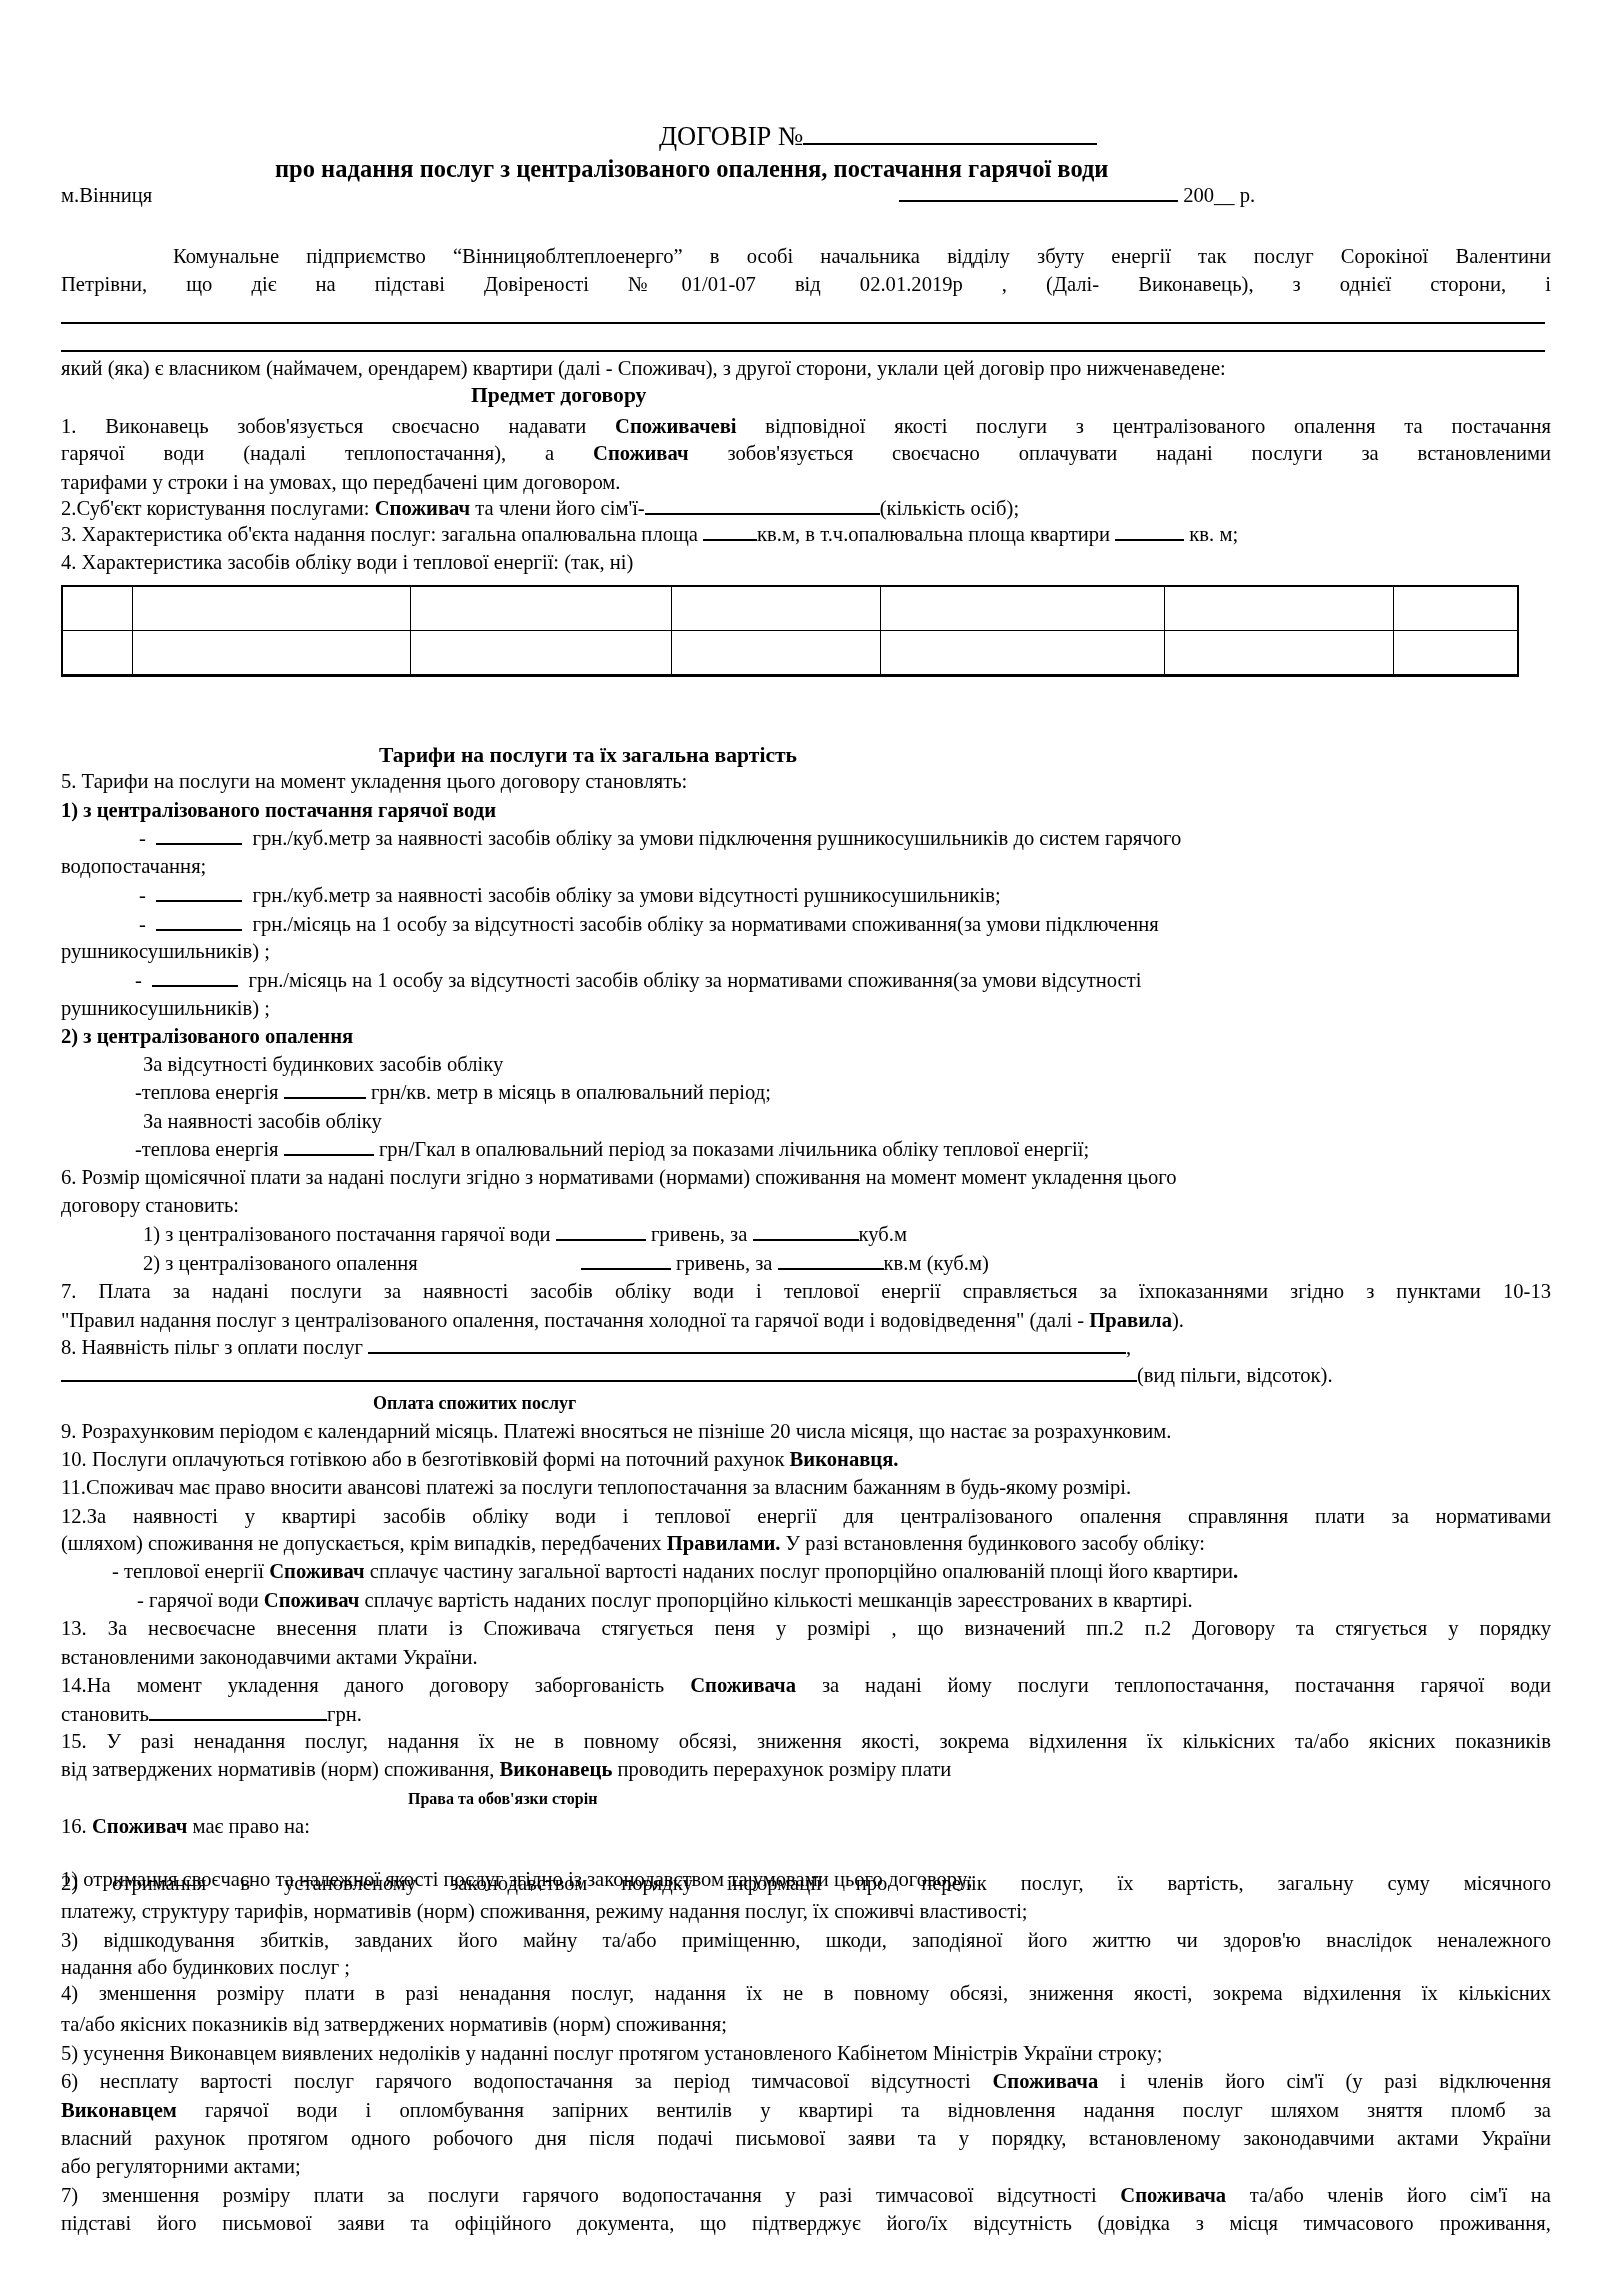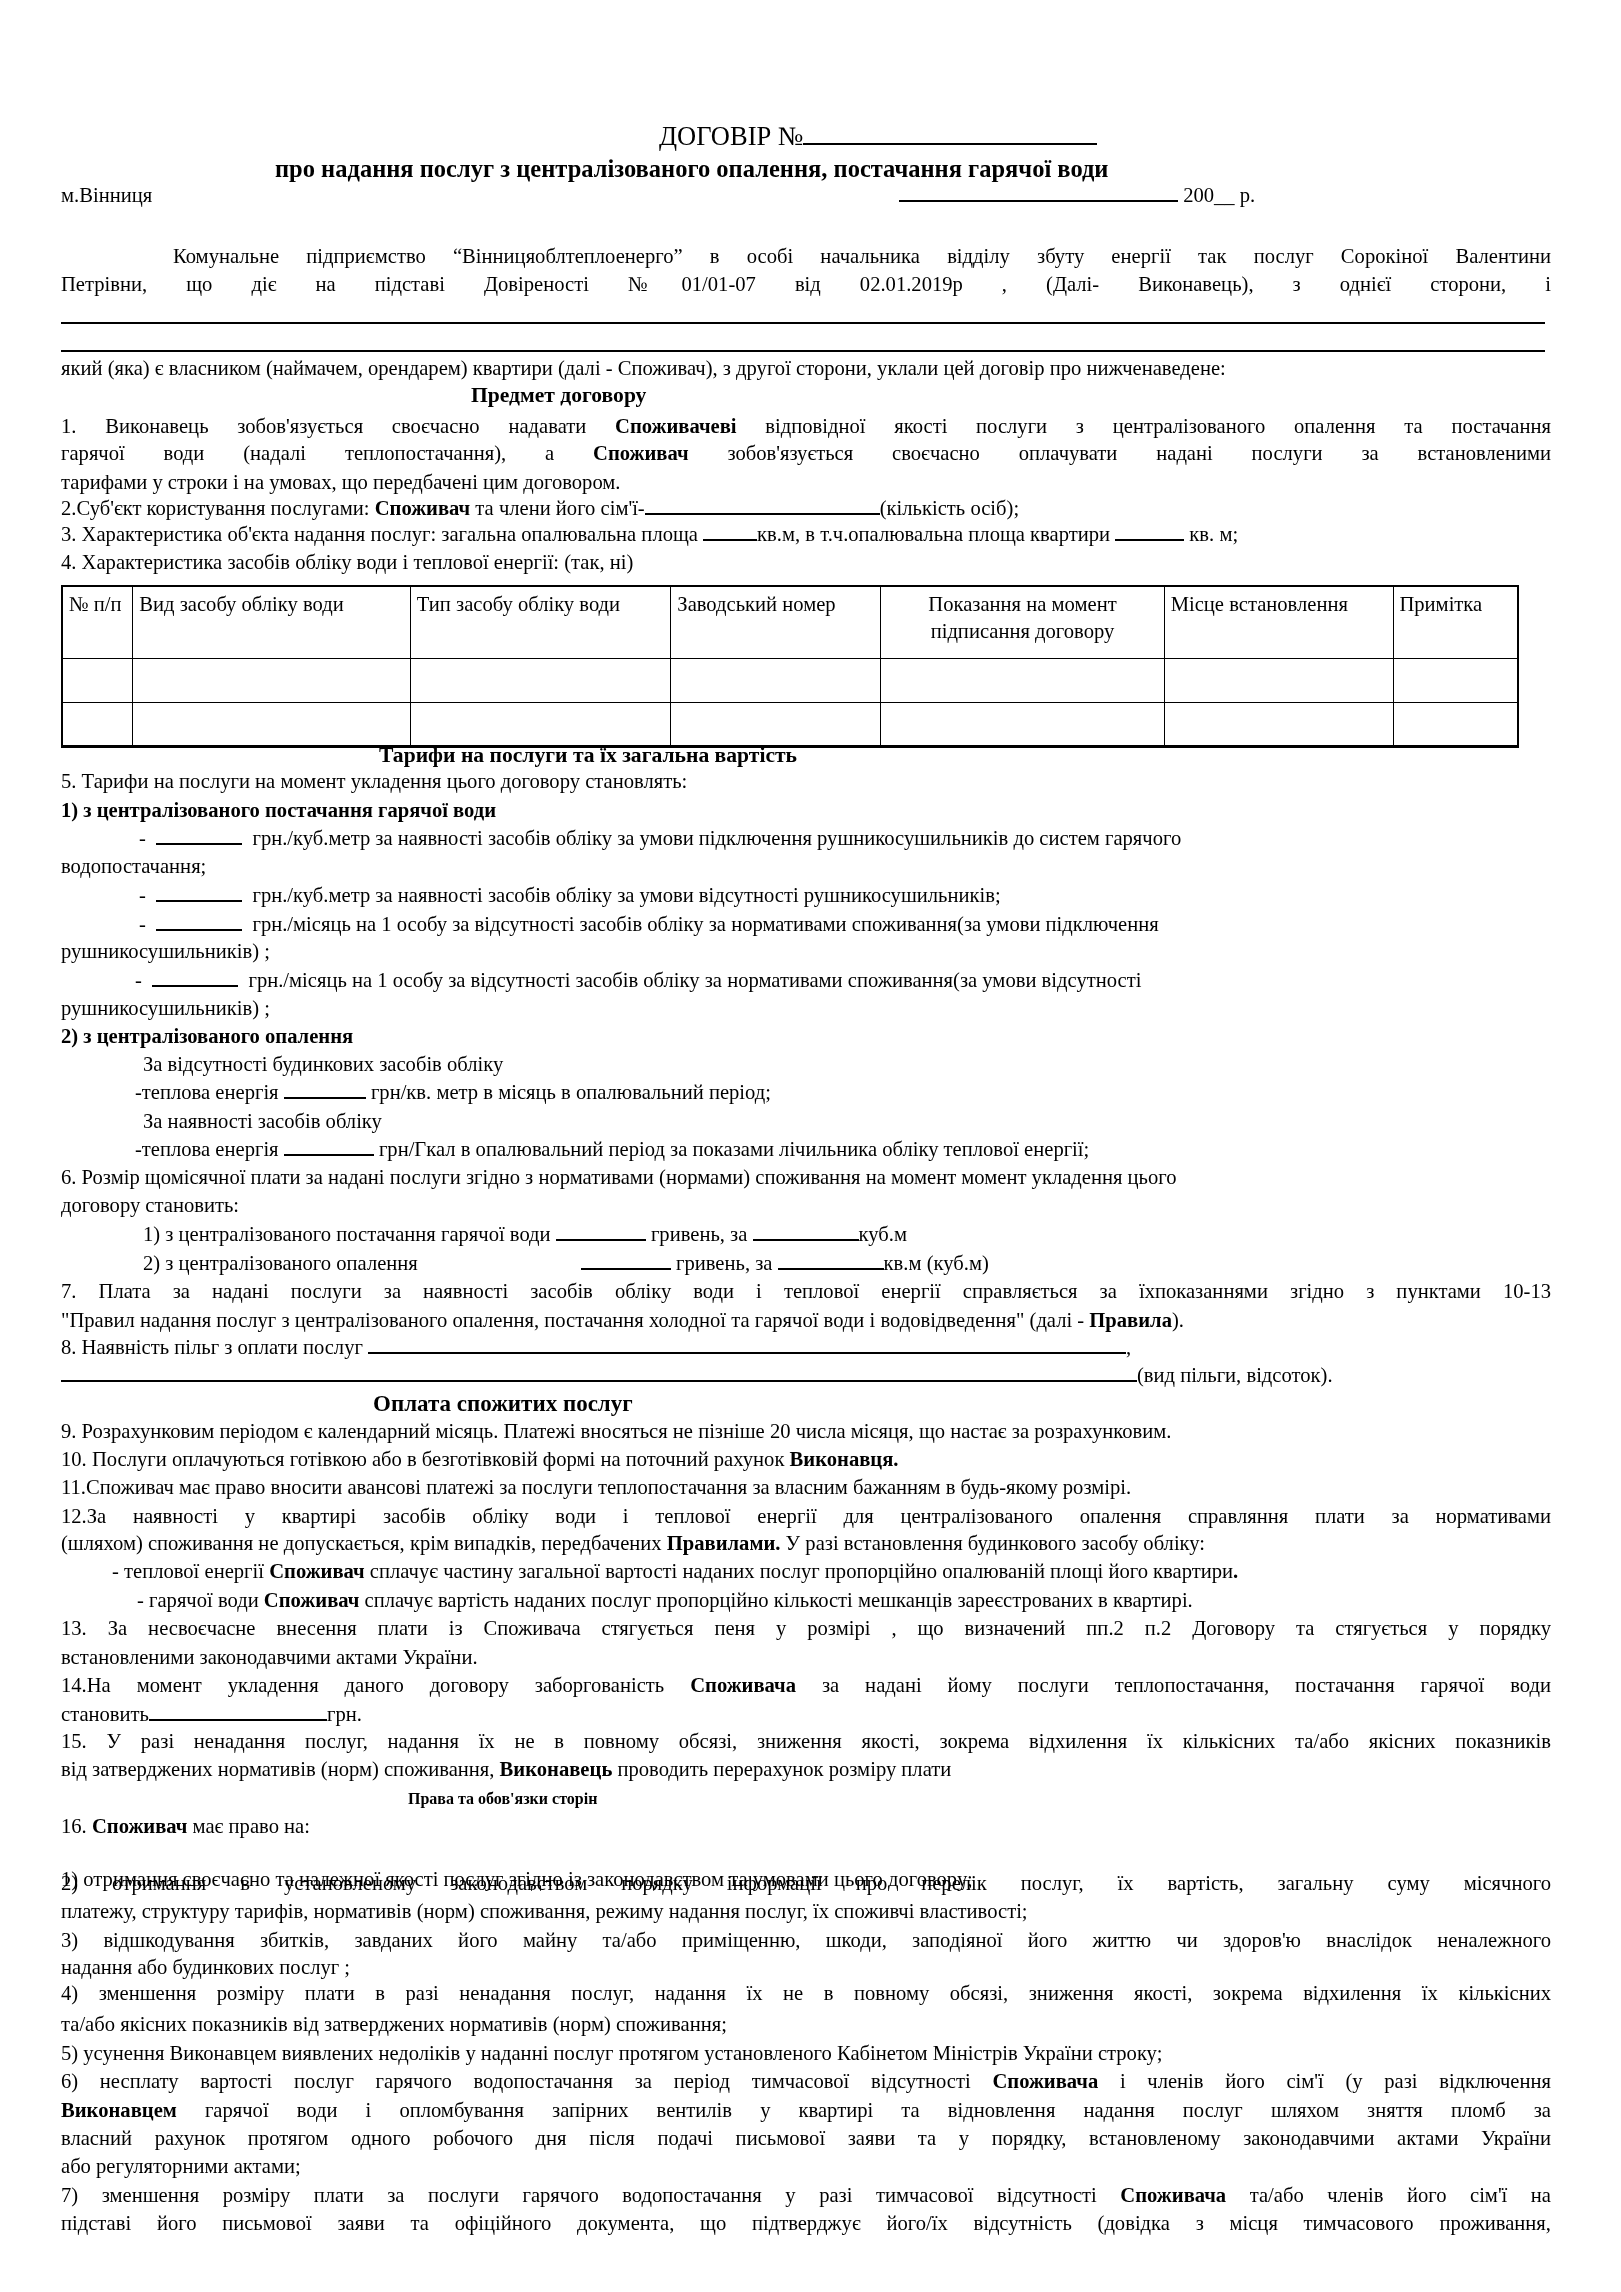--- a/index.html
+++ b/index.html
@@ -51,29 +51,20 @@
     <colgroup>
       <col style="width:71px">
         <col style="width:278px">
         <col style="width:261px">
         <col style="width:210px">
         <col style="width:284px">
         <col style="width:229px">
         <col style="width:125px">
     </colgroup>
     <tbody>
-        <tr class="head">
-      <td>№ п/п</td>
-      <td>Вид засобу обліку води</td>
-      <td>Тип засобу обліку води</td>
-      <td>Заводський номер</td>
-      <td style="text-align:center;">Показання на момент підписання договору</td>
-      <td>Місце встановлення</td>
-      <td>Примітка</td>
-    </tr>
     <tr class="row">
       <td></td>
       <td></td>
       <td></td>
       <td></td>
       <td></td>
       <td></td>
       <td></td>
     </tr>
     <tr class="row">
@@ -108,21 +99,21 @@
   <div class="line" style="top:1192px;">договору становить:</div>
   <div class="line" style="top:1221px; left:82px;"><span>1) з централізованого постачання гарячої води </span><span class="blank" style="width:90px;"></span><span> гривень, за </span><span class="blank" style="width:106px;"></span><span>куб.м</span></div>
   <div class="line" style="top:1250px; left:82px;"><span>2) з централізованого опалення</span><span style="display:inline-block; width:163px;"></span><span class="blank" style="width:90px;"></span><span> гривень, за </span><span class="blank" style="width:106px;"></span><span>кв.м (куб.м)</span></div>
 
   <div class="line j" style="top:1278px;">7. Плата за надані послуги за наявності засобів обліку води і теплової енергії справляється за їхпоказаннями згідно з  пунктами 10-13</div>
   <div class="line" style="top:1307px;"><span>"Правил  надання  послуг  з  централізованого  опалення, постачання холодної та  гарячої  води  і  водовідведення"  (далі  - </span><span class="b">Правила</span><span>).</span></div>
 
   <div class="line" style="top:1334px;"><span>8. Наявність пільг з оплати послуг </span><span class="blank" style="width:758px;"></span><span>,</span></div>
   <div class="line" style="top:1362px;"><span class="blank" style="width:1076px;"></span><span>(вид пільги, відсоток).</span></div>
 
-  <div class="line b" style="top:1390px; left:312px; width:auto; font-size:23px;font-family:Liberation Serif, serif;">Оплата спожитих послуг</div>
+  <div class="line b" style="top:1390px; left:312px; width:auto; font-size:18px;font-family:Liberation Serif, serif;">Оплата спожитих послуг</div>
   <div class="line" style="top:1418px;">9. Розрахунковим періодом є календарний місяць. Платежі вносяться не пізніше 20 числа місяця, що настає за розрахунковим.</div>
   <div class="line" style="top:1446px;"><span>10. Послуги оплачуються готівкою або в безготівковій формі на поточний рахунок </span><span class="b">Виконавця.</span></div>
   <div class="line" style="top:1474px;">11.Споживач має право вносити авансові платежі за послуги теплопостачання за власним бажанням в будь-якому розмірі.</div>
   <div class="line j" style="top:1503px;">12.За наявності у квартирі засобів обліку  води  і  теплової енергії для централізованого опалення справляння  плати  за нормативами</div>
   <div class="line" style="top:1530px;"><span>(шляхом) споживання не допускається,  крім  випадків,  передбачених </span><span class="b">Правилами.</span><span> У разі встановлення будинкового засобу обліку:</span></div>
   <div class="line" style="top:1558px; left:51px;"><span>- теплової енергії </span><span class="b">Споживач</span><span> сплачує частину загальної вартості наданих послуг пропорційно опалюваній площі його квартири</span><span class="b">.</span></div>
   <div class="line" style="top:1587px; left:69px;margin-left:7px;"><span>- гарячої води </span><span class="b">Споживач</span><span> сплачує вартість наданих послуг пропорційно кількості мешканців зареєстрованих в квартирі.</span></div>
   <div class="line j" style="top:1615px;">13. За  несвоєчасне  внесення  плати  із Споживача стягується пеня у розмірі , що визначений пп.2 п.2 Договору  та стягується у порядку</div>
   <div class="line" style="top:1644px;">встановленими законодавчими актами України.</div>
   <div class="line j" style="top:1672px;"><span>14.На момент  укладення даного договору заборгованість </span><span class="b">Споживача</span><span> за надані йому послуги теплопостачання, постачання гарячої води</span></div>

